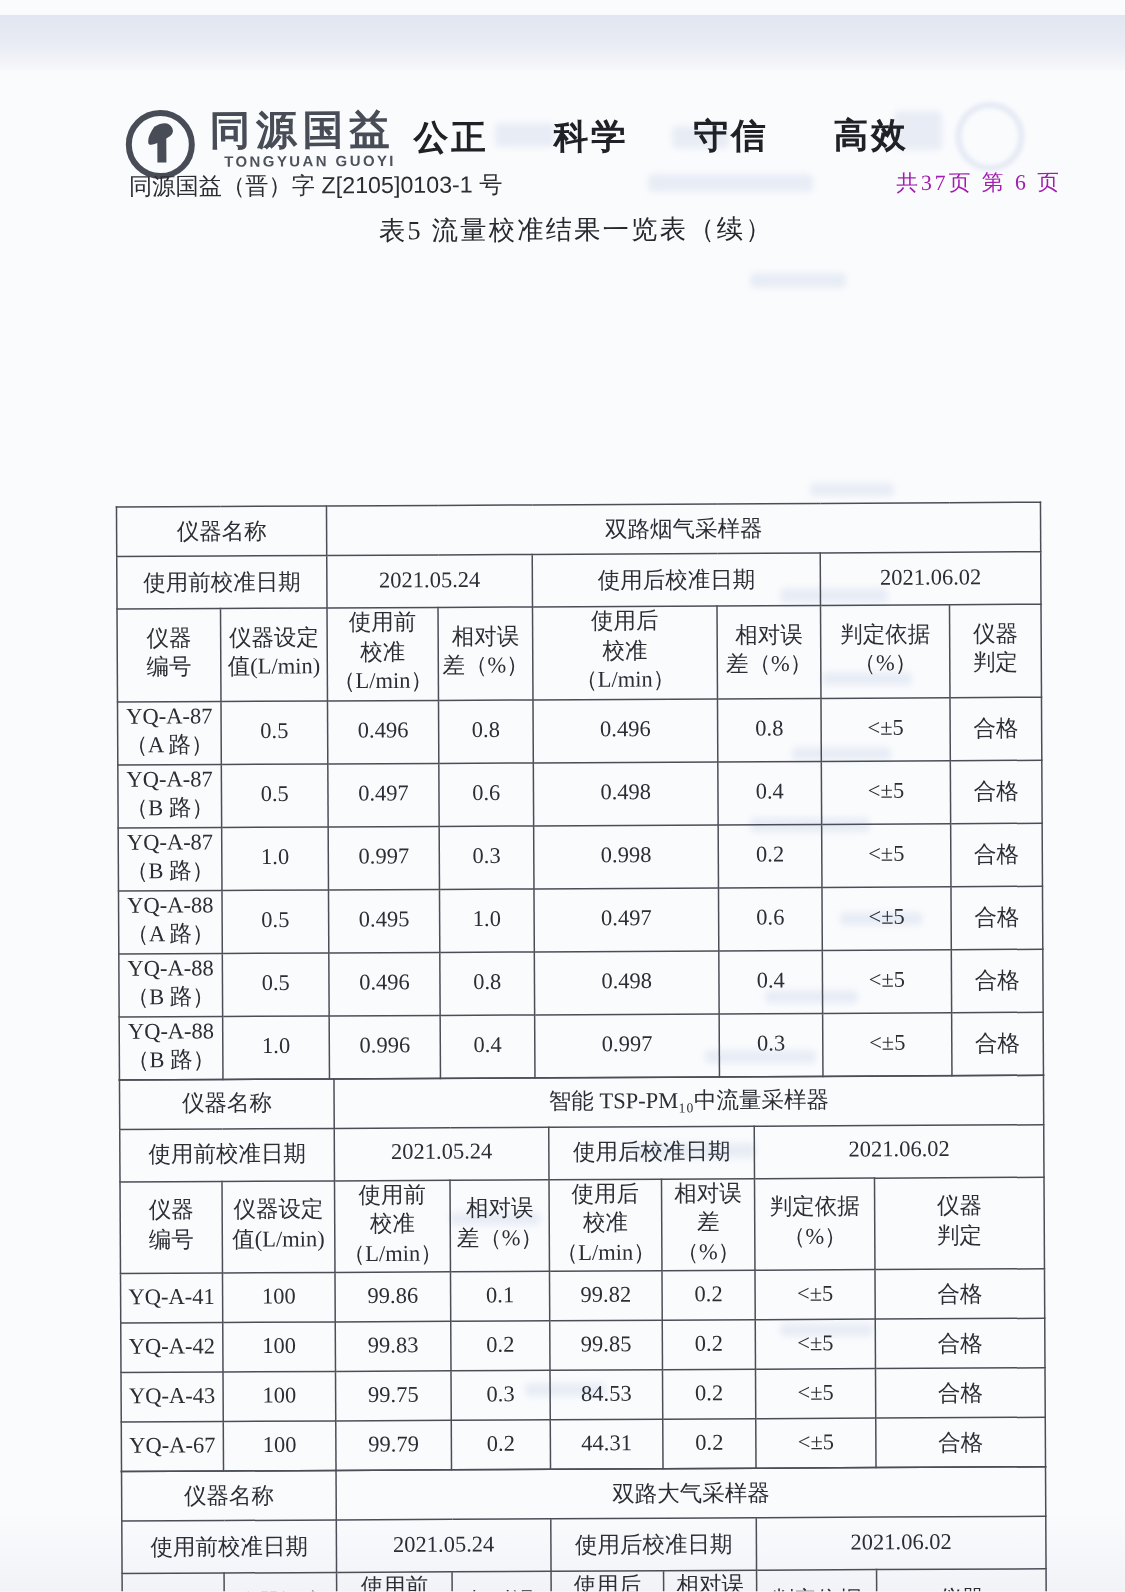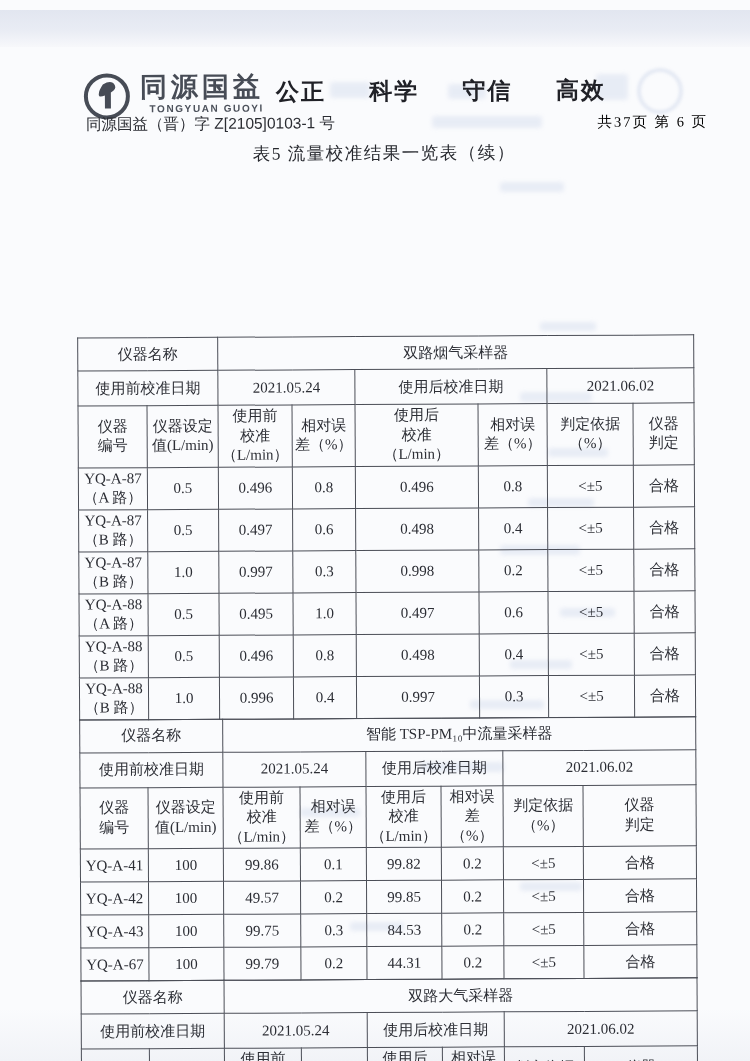--- a/index.html
+++ b/index.html
@@ -43,21 +43,21 @@
     font-weight:bold;font-size:10px;letter-spacing:1.6px;color:#4d525c;margin-top:2px;
   }
   .slogans{
     position:absolute;left:278px;top:76px;width:330px;
     display:flex;justify-content:space-between;
     font-family:"Liberation Sans","DejaVu Sans",sans-serif;
     font-weight:bold;font-size:23px;color:#202127;letter-spacing:2px;
   }
   .docline{position:absolute;left:88px;top:113px;width:622px;display:flex;justify-content:space-between;align-items:baseline;}
   .doc-number{font-size:15.5px;color:#2b2d33;font-family:"Liberation Sans","DejaVu Sans",sans-serif;}
-  .page-info{font-size:14.5px;color:#000000;letter-spacing:2px;}
+  .page-info{font-size:14.5px;color:#a21caf;letter-spacing:2px;}
   .title{
     position:absolute;left:78px;top:141px;width:616px;
     text-align:center;font-size:17.5px;color:#26282e;letter-spacing:1.5px;
   }
   
   .tables{margin:168px 0 0 78px;width:616px;}
   table.cal{border-collapse:collapse;table-layout:fixed;width:616px;}
   table.cal + table.cal{margin-top:-1px;}
   table.cal td{
     border:1px solid #4b4e57;
@@ -290,21 +290,21 @@
           <td>99.86</td>
           <td>0.1</td>
           <td>99.82</td>
           <td>0.2</td>
           <td>&lt;±5</td>
           <td>合格</td>
         </tr>
         <tr class="data">
           <td>YQ-A-42</td>
           <td>100</td>
-          <td>49.57</td>
+          <td>99.83</td>
           <td>0.2</td>
           <td>99.85</td>
           <td>0.2</td>
           <td>&lt;±5</td>
           <td>合格</td>
         </tr>
         <tr class="data">
           <td>YQ-A-43</td>
           <td>100</td>
           <td>99.75</td>

